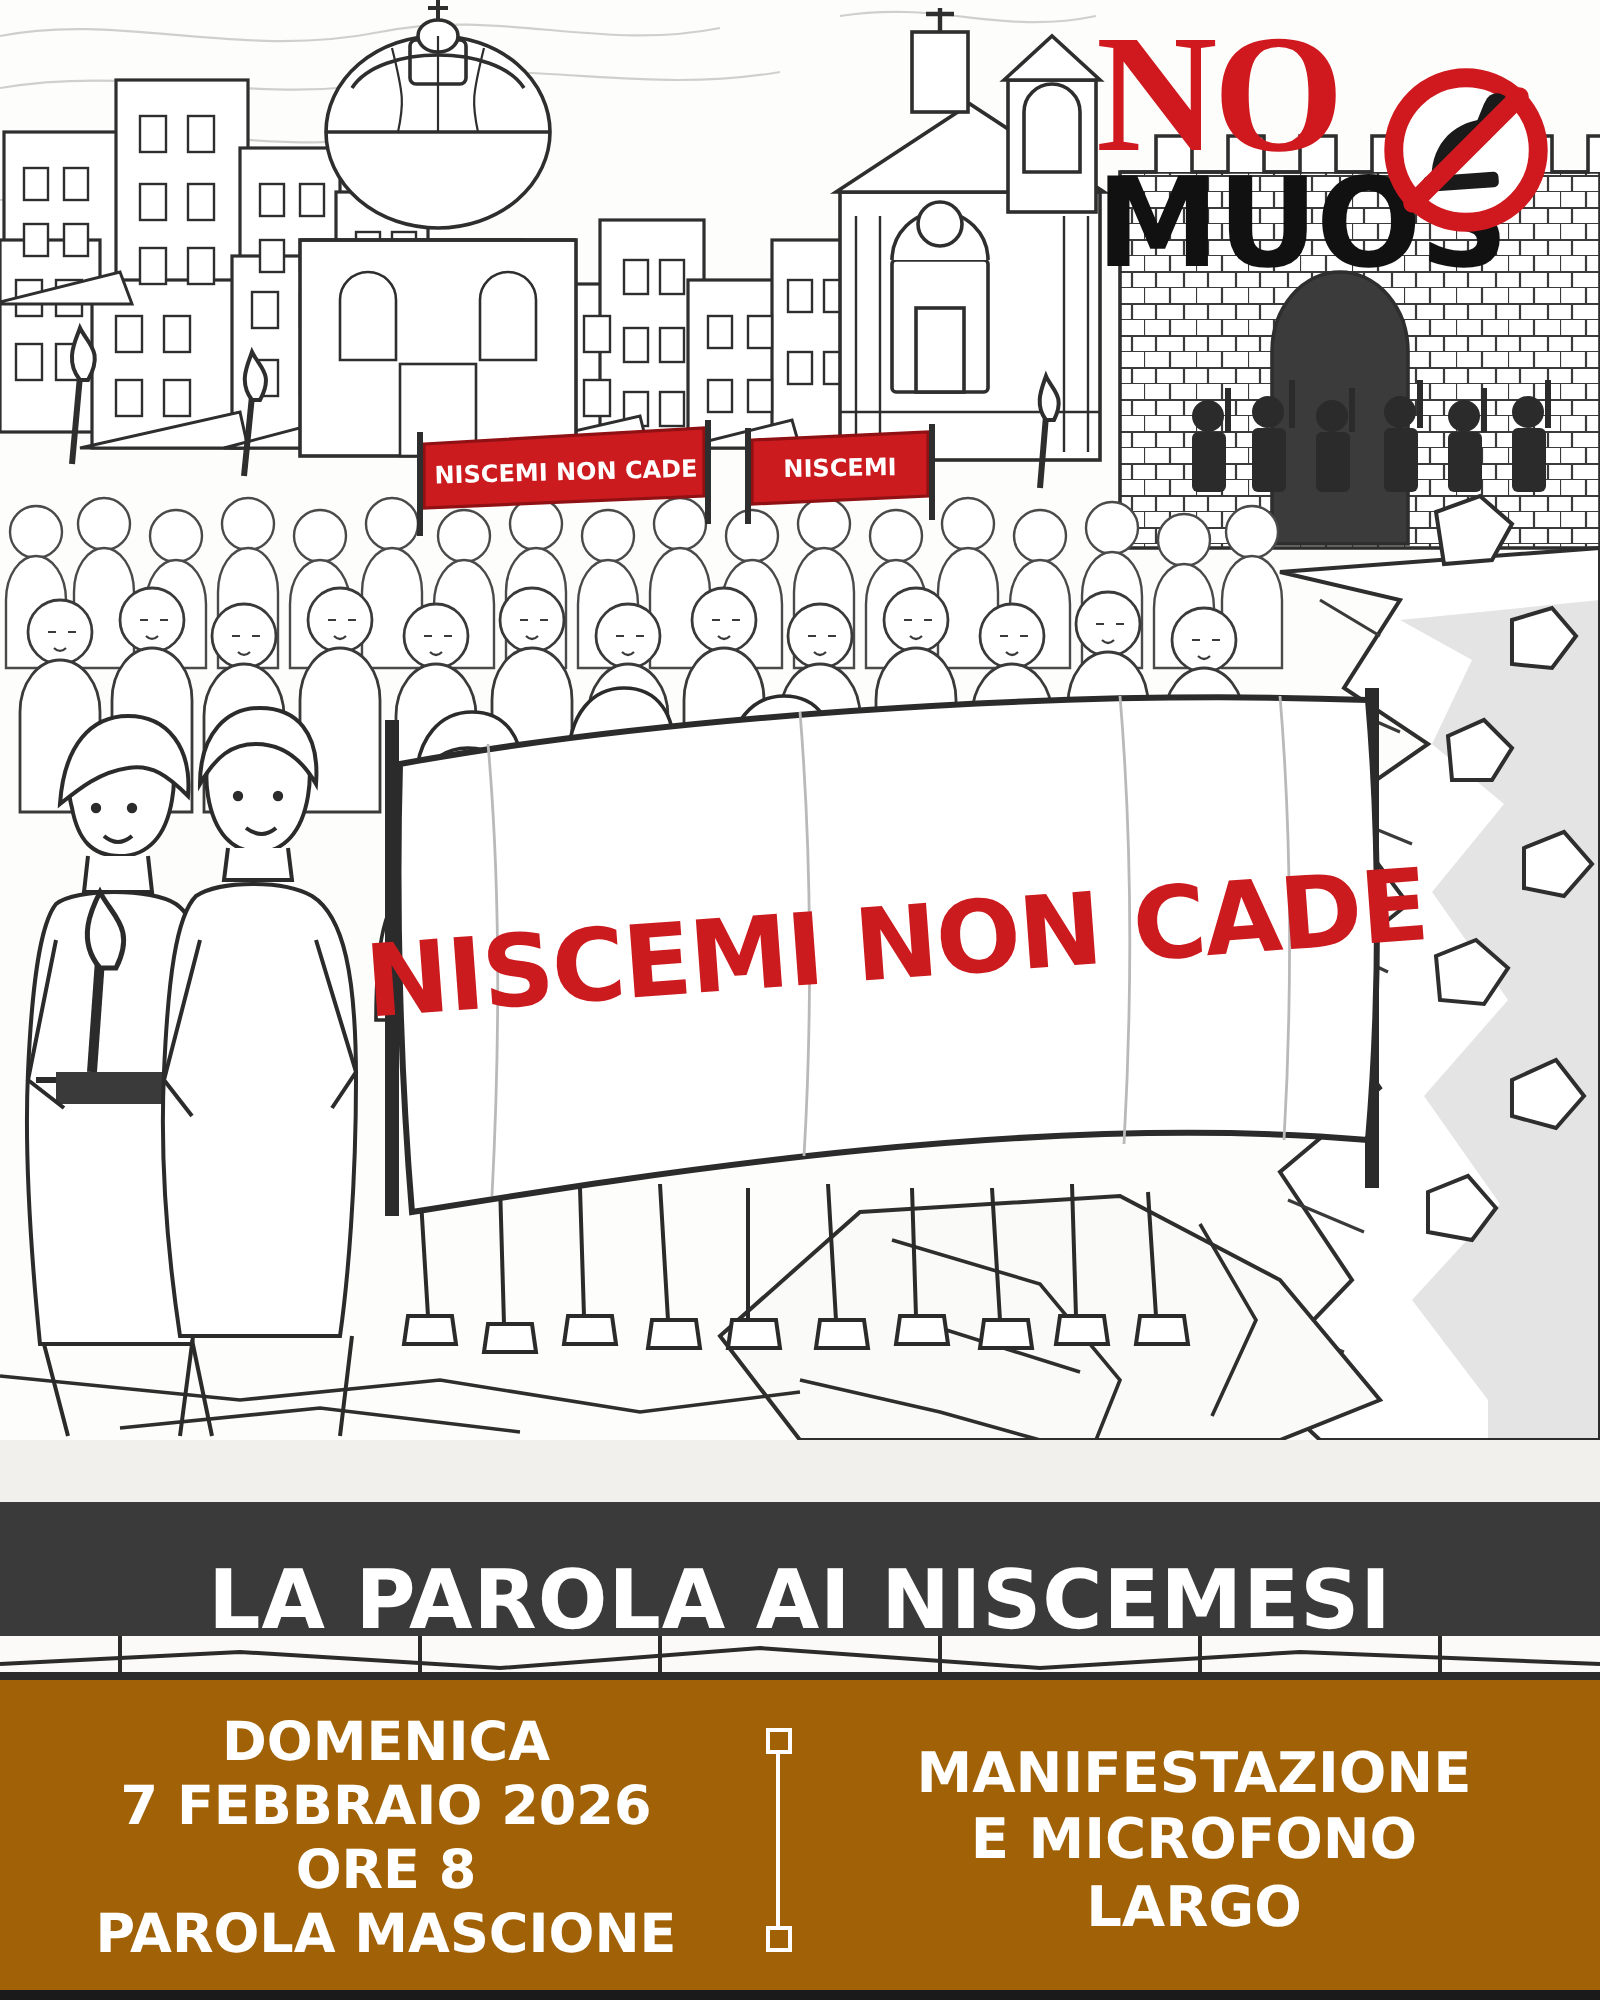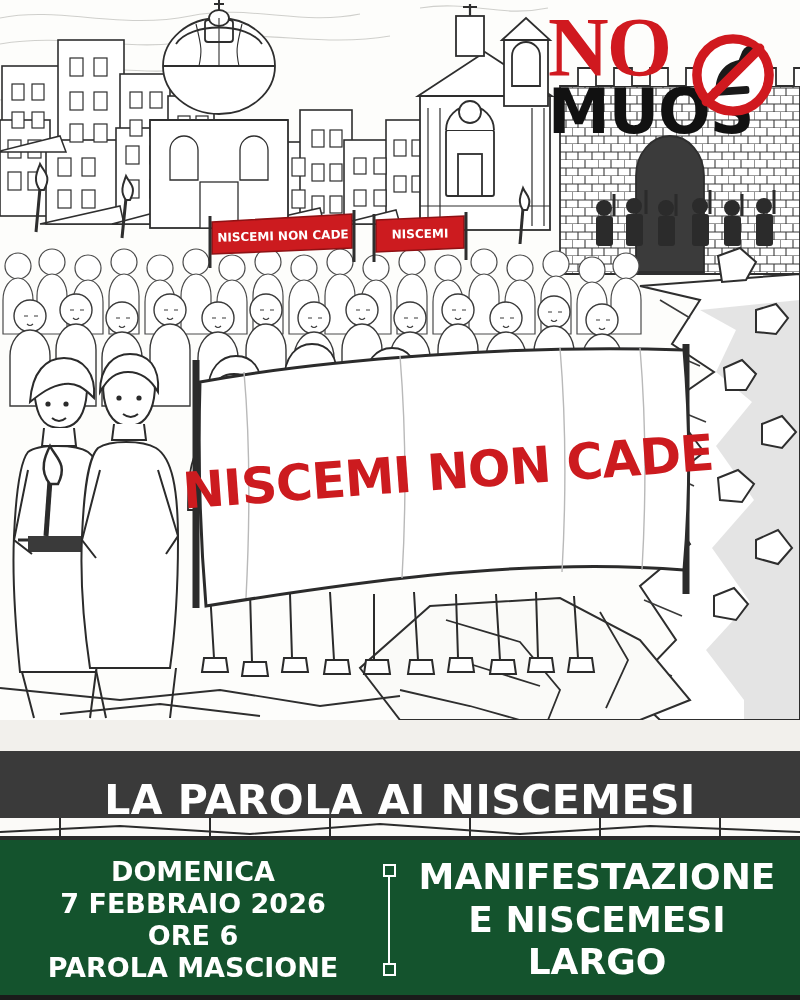--- a/index.html
+++ b/index.html
@@ -159,42 +159,42 @@
     background: #efeeea;
   }
 
   
   .footer-bar {
     position: absolute;
     left: 0;
     top: 840px;
     width: 800px;
     height: 160px;
-    background: #14532d;
+    background: #a16207;
     display: flex;
     align-items: center;
     justify-content: center;
     gap: 0;
   }
   .footer-col {
     color: #ffffff;
     font-family: "DejaVu Sans", sans-serif;
     font-weight: 700;
     text-align: center;
     line-height: 1.18;
   }
   .footer-left {
     width: 360px;
     font-size: 27px;
     letter-spacing: 0px;
     padding-right: 6px;
   }
   .footer-right {
     width: 380px;
-    font-size: 36px;
+    font-size: 28px;
     letter-spacing: 0px;
     padding-left: 8px;
   }
   .footer-left div, .footer-right div {
     white-space: nowrap;
   }
   .divider {
     width: 20px;
     height: 112px;
     display: flex;
@@ -676,29 +676,29 @@
         <path d="M60 0 v22 M210 0 v22 M330 0 v22 M470 0 v22 M600 0 v22 M720 0 v22"></path>
       </g>
       <rect x="0" y="18" width="800" height="4" fill="#2b2b2b"></rect>
     </svg>
   </div>
 
   <div class="footer-bar">
     <div class="footer-col footer-left">
       <div>DOMENICA</div>
       <div>7 FEBBRAIO 2026</div>
-      <div>ORE 6</div>
+      <div>ORE 8</div>
       <div>PAROLA MASCIONE</div>
     </div>
     <div class="divider">
       <span class="sq"></span>
       <span class="ln"></span>
       <span class="sq"></span>
     </div>
     <div class="footer-col footer-right">
       <div>MANIFESTAZIONE</div>
-      <div>E NISCEMESI</div>
+      <div>E MICROFONO</div>
       <div>LARGO</div>
     </div>
   </div>
 
   <div class="bottom-edge"></div>
 </div>
 
 </body></html>

